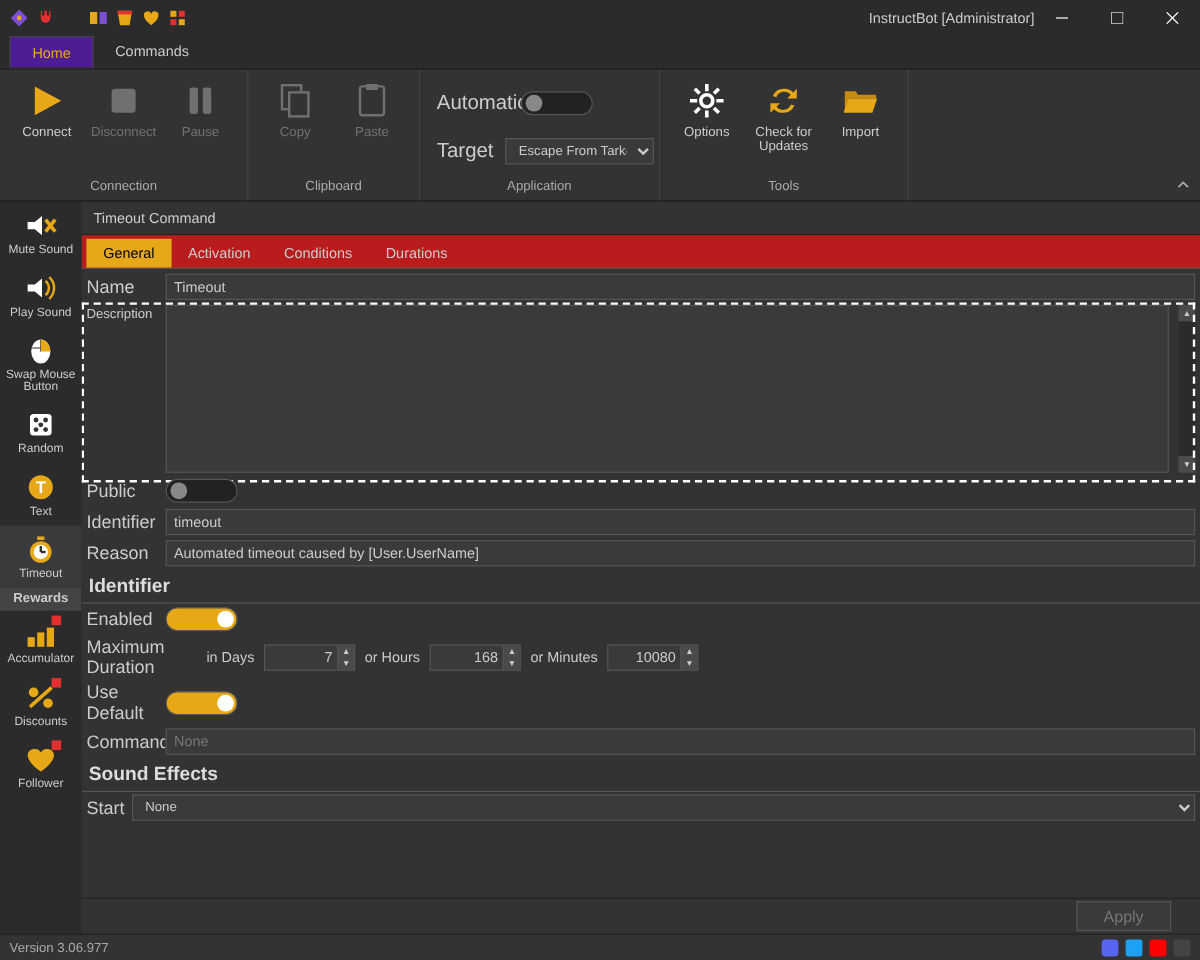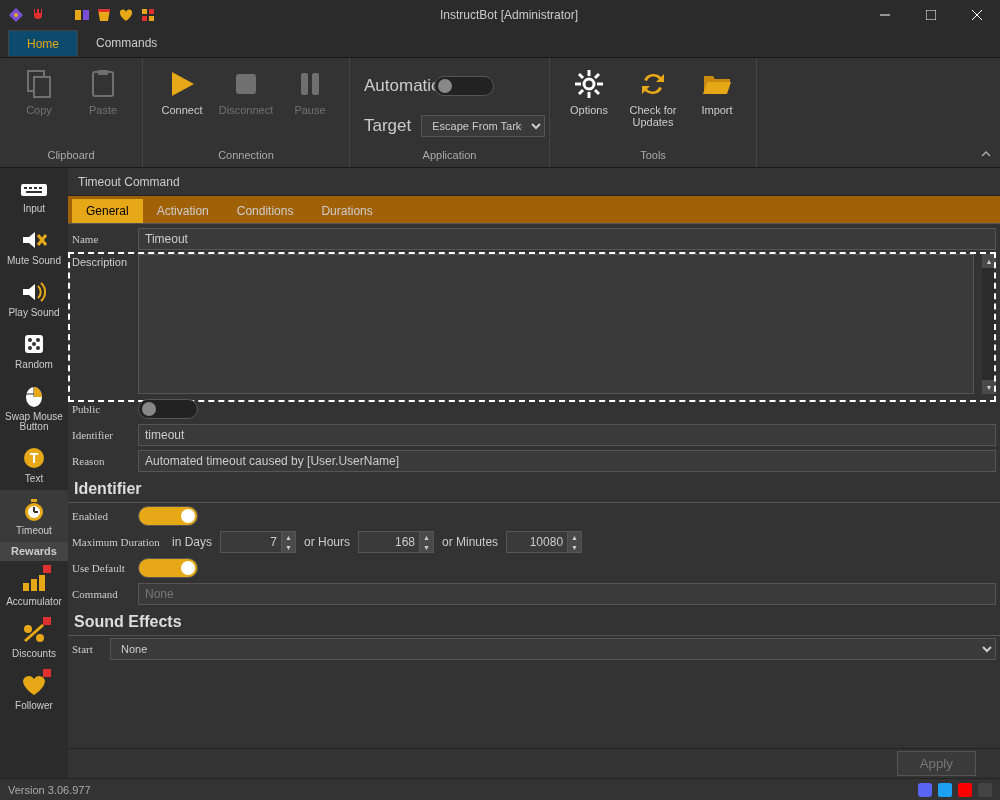--- a/index.html
+++ b/index.html
@@ -1,29 +1,29 @@
 <!DOCTYPE html>
 <html><head>
 <meta charset="utf-8">
 <style>
 * { margin:0; padding:0; box-sizing:border-box; font-family:"Segoe UI",Arial,sans-serif; }
 body { background:#2b2b2b; color:#ccc; font-size:12px; width:1000px; height:800px; overflow:hidden; position:relative; }
 
 
 .titlebar { height:30px; background:#2b2b2b; display:flex; align-items:center; }
 .titlebar .tb-left { display:flex; gap:6px; padding-left:8px; }
-.titlebar .tb-title { flex:1; text-align:center; color:#ccc; font-size:12px; }
+.titlebar .tb-title { flex:1; text-align:right; color:#ccc; font-size:12px; }
 .titlebar .tb-right { display:flex; }
 .winbtn { width:46px; height:30px; display:flex; align-items:center; justify-content:center; color:#fff; }
 .icon16 { width:16px; height:16px; display:inline-block; }
 
 
 .menutabs { height:28px; background:#2b2b2b; border-bottom:1px solid #1a1a1a; display:flex; padding-left:8px; }
 .menutab { padding:6px 18px; color:#ccc; cursor:pointer; }
-.menutab.active { color:#e6a817; border:1px solid #444; border-bottom:1px solid #333; background:#0c4a6e; }
+.menutab.active { color:#e6a817; border:1px solid #444; border-bottom:1px solid #333; background:#4c1d95; }
 
 
 .ribbon { height:110px; background:#333; display:flex; border-bottom:1px solid #1a1a1a; position:relative; }
 .rgroup { display:flex; flex-direction:column; align-items:center; padding:4px 10px; border-right:1px solid #444; }
 .rgroup .rbtns { display:flex; gap:6px; flex:1; align-items:flex-start; padding-top:6px; }
 .rgroup .rlabel { font-size:11px; color:#aaa; padding-bottom:2px; }
 .rbtn { display:flex; flex-direction:column; align-items:center; gap:4px; width:58px; cursor:pointer; }
 .rbtn .ricon { width:32px; height:32px; display:flex; align-items:center; justify-content:center; }
 .rbtn .rtext { font-size:11px; text-align:center; line-height:1.1; }
 .rbtn.disabled { opacity:.4; }
@@ -52,30 +52,30 @@
 .sitem { display:flex; flex-direction:column; align-items:center; gap:2px; padding:6px 2px; cursor:pointer; position:relative; }
 .sitem.active { background:#3a3a3a; }
 .sitem .sicon { width:30px; height:28px; display:flex; align-items:center; justify-content:center; position:relative; }
 .sitem .stext { font-size:10px; color:#ccc; text-align:center; line-height:1; }
 .sitem.header { background:#444; padding:4px; }
 .sitem.header .stext { font-weight:bold; font-size:11px; }
 .reddot { position:absolute; top:-2px; right:-2px; width:8px; height:8px; background:#e03030; }
 
 .content { flex:1; background:#333; display:flex; flex-direction:column; overflow:hidden; }
 .crumb { height:28px; display:flex; align-items:center; padding:0 10px; font-size:12px; color:#ccc; border-bottom:1px solid #222; }
-.subtabs { height:28px; display:flex; align-items:end; padding:0 4px; border-bottom:1px solid #555; background:#a16207; }
+.subtabs { height:28px; display:flex; align-items:end; padding:0 4px; border-bottom:1px solid #555; background:#b91c1c; }
 .subtab { padding:5px 14px; font-size:12px; color:#ccc; cursor:pointer; }
 .subtab.active { background:#e6a817; color:#000; }
 
 .form { flex:1; overflow-y:auto; padding:2px 0 2px 0; position:relative; }
 .form::-webkit-scrollbar { width:16px; }
 .form::-webkit-scrollbar-track { background:#2b2b2b; }
 .form::-webkit-scrollbar-thumb { background:#555; }
 .frow { display:flex; align-items:center; padding:2px 4px; gap:8px; min-height:26px; }
-.frow .flabel { width:58px; font-size:11px; color:#ccc;font-family:Liberation Serif, serif; }
+.frow .flabel { width:58px; font-size:15px; color:#ccc; }
 .frow .flabel.wide { width:120px; }
 .frow input[type=text] { flex:1; height:22px; }
 .sectionh { font-size:16px; font-weight:bold; color:#ddd; padding:4px 6px; border-bottom:1px solid #555; margin-top:2px; }
 .descbox { display:flex; padding:2px 4px; gap:8px; }
 .descbox .flabel { width:58px; font-size:11px; padding-top:2px; }
 .descbox textarea { flex:1; height:140px; resize:none; }
 .dashed-hl { position:absolute; border:2px dashed #fff; pointer-events:none; }
 
 .footer { position:absolute; bottom:0; left:0; right:0; height:22px; background:#333; border-top:1px solid #222; display:flex; align-items:center; padding:0 8px; font-size:11px; color:#aaa; }
 .footer .fright { margin-left:auto; display:flex; gap:6px; align-items:center; }
@@ -137,70 +137,70 @@
 </div>
 
 <div class="menutabs">
   <div class="menutab active">Home</div>
   <div class="menutab">Commands</div>
 </div>
 
 <div class="ribbon">
   <div class="rgroup">
     <div class="rbtns">
+      <div class="rbtn">
+        <div class="ricon">
+            <svg viewBox="0 0 32 32">
+              <polygon points="6,4 28,16 6,28" fill="#e6a817"></polygon>
+            </svg>
+          </div>
+        <div class="rtext">Connect</div>
+      </div>
+      <div class="rbtn disabled">
+        <div class="ricon">
+            <svg viewBox="0 0 32 32">
+              <rect x="6" y="6" width="20" height="20" rx="3" fill="#ccc"></rect>
+            </svg>
+          </div>
+        <div class="rtext">Disconnect</div>
+      </div>
+      <div class="rbtn disabled">
+        <div class="ricon">
+            <svg viewBox="0 0 32 32">
+              <rect x="7" y="5" width="7" height="22" rx="2" fill="#ccc"></rect>
+              <rect x="18" y="5" width="7" height="22" rx="2" fill="#ccc"></rect>
+            </svg>
+          </div>
+        <div class="rtext">Pause</div>
+      </div>
+    </div>
+    <div class="rlabel">Connection</div>
+  </div>
+  <div class="rgroup">
+    <div class="rbtns">
       <div class="rbtn disabled">
         <div class="ricon">
             <svg viewBox="0 0 32 32">
               <rect x="5" y="3" width="16" height="20" fill="none" stroke="#ccc" stroke-width="2"></rect>
               <rect x="11" y="9" width="16" height="20" fill="#333" stroke="#ccc" stroke-width="2"></rect>
             </svg>
           </div>
         <div class="rtext">Copy</div>
       </div>
       <div class="rbtn disabled">
         <div class="ricon">
             <svg viewBox="0 0 32 32">
               <rect x="6" y="4" width="20" height="24" rx="2" fill="none" stroke="#ccc" stroke-width="2"></rect>
               <rect x="11" y="2" width="10" height="5" rx="1" fill="#ccc"></rect>
             </svg>
           </div>
         <div class="rtext">Paste</div>
       </div>
     </div>
     <div class="rlabel">Clipboard</div>
-  </div>
-  <div class="rgroup">
-    <div class="rbtns">
-      <div class="rbtn">
-        <div class="ricon">
-            <svg viewBox="0 0 32 32">
-              <polygon points="6,4 28,16 6,28" fill="#e6a817"></polygon>
-            </svg>
-          </div>
-        <div class="rtext">Connect</div>
-      </div>
-      <div class="rbtn disabled">
-        <div class="ricon">
-            <svg viewBox="0 0 32 32">
-              <rect x="6" y="6" width="20" height="20" rx="3" fill="#ccc"></rect>
-            </svg>
-          </div>
-        <div class="rtext">Disconnect</div>
-      </div>
-      <div class="rbtn disabled">
-        <div class="ricon">
-            <svg viewBox="0 0 32 32">
-              <rect x="7" y="5" width="7" height="22" rx="2" fill="#ccc"></rect>
-              <rect x="18" y="5" width="7" height="22" rx="2" fill="#ccc"></rect>
-            </svg>
-          </div>
-        <div class="rtext">Pause</div>
-      </div>
-    </div>
-    <div class="rlabel">Connection</div>
   </div>
   <div class="rgroup appgroup" style="width:200px;">
     <div style="flex:1; display:flex; flex-direction:column; justify-content:center; gap:8px; width:100%; padding:0 4px;">
       <div class="approw">
         <label>Automatic</label>
         <div class="toggle">
             <div class="knob"></div>
           </div>
       </div>
       <div class="approw">
@@ -254,73 +254,60 @@
   <div class="ribbon-collapse"><svg width="12" height="12">
         <polyline points="2,8 6,4 10,8" fill="none" stroke="#aaa" stroke-width="1.5"></polyline>
       </svg></div>
 </div>
 
 <div class="workspace">
   <div class="sidebar">
     <div class="sitem">
       <div class="sicon">
           <svg viewBox="0 0 30 24">
-            <rect x="2" y="8" width="26" height="12" rx="2" fill="#fff"></rect>
-            <rect x="5" y="11" width="3" height="2" fill="#333"></rect>
-            <rect x="10" y="11" width="3" height="2" fill="#333"></rect>
-            <rect x="15" y="11" width="3" height="2" fill="#333"></rect>
-            <rect x="20" y="11" width="3" height="2" fill="#333"></rect>
-            <rect x="7" y="15" width="16" height="2" fill="#333"></rect>
-          </svg>
-        </div>
-      <div class="stext">Input</div>
-    </div>
-    <div class="sitem">
-      <div class="sicon">
-          <svg viewBox="0 0 30 24">
             <polygon points="4,9 10,9 16,4 16,20 10,15 4,15" fill="#fff"></polygon>
             <line x1="19" y1="7" x2="27" y2="17" stroke="#e6a817" stroke-width="3"></line>
             <line x1="27" y1="7" x2="19" y2="17" stroke="#e6a817" stroke-width="3"></line>
           </svg>
         </div>
       <div class="stext">Mute Sound</div>
     </div>
     <div class="sitem">
       <div class="sicon">
           <svg viewBox="0 0 30 24">
             <polygon points="4,9 10,9 16,4 16,20 10,15 4,15" fill="#fff"></polygon>
             <path d="M19 6a8 8 0 010 12" fill="none" stroke="#e6a817" stroke-width="2"></path>
             <path d="M22 3a12 12 0 010 18" fill="none" stroke="#e6a817" stroke-width="2"></path>
           </svg>
         </div>
       <div class="stext">Play Sound</div>
+    </div>
+    <div class="sitem">
+      <div class="sicon">
+          <svg viewBox="0 0 30 24">
+            <ellipse cx="15" cy="13" rx="8" ry="10" fill="#fff"></ellipse>
+            <path d="M15 3v10" stroke="#333"></path>
+            <path d="M7 10h16" stroke="#333"></path>
+            <path d="M15 3a8 10 0 018 10H15z" fill="#e6a817"></path>
+          </svg>
+        </div>
+      <div class="stext">Swap Mouse Button</div>
     </div>
     <div class="sitem">
       <div class="sicon">
           <svg viewBox="0 0 30 24">
             <rect x="6" y="3" width="18" height="18" rx="3" fill="#fff"></rect>
             <circle cx="11" cy="8" r="2" fill="#333"></circle>
             <circle cx="19" cy="8" r="2" fill="#333"></circle>
             <circle cx="15" cy="12" r="2" fill="#333"></circle>
             <circle cx="11" cy="16" r="2" fill="#333"></circle>
             <circle cx="19" cy="16" r="2" fill="#333"></circle>
           </svg>
         </div>
       <div class="stext">Random</div>
-    </div>
-    <div class="sitem">
-      <div class="sicon">
-          <svg viewBox="0 0 30 24">
-            <ellipse cx="15" cy="13" rx="8" ry="10" fill="#fff"></ellipse>
-            <path d="M15 3v10" stroke="#333"></path>
-            <path d="M7 10h16" stroke="#333"></path>
-            <path d="M15 3a8 10 0 018 10H15z" fill="#e6a817"></path>
-          </svg>
-        </div>
-      <div class="stext">Swap Mouse Button</div>
     </div>
     <div class="sitem">
       <div class="sicon">
           <svg viewBox="0 0 30 24">
             <circle cx="15" cy="12" r="10" fill="#e6a817"></circle>
             <text x="15" y="17" text-anchor="middle" font-size="14" font-weight="bold" fill="#fff">T</text>
           </svg>
         </div>
       <div class="stext">Text</div>
     </div>

